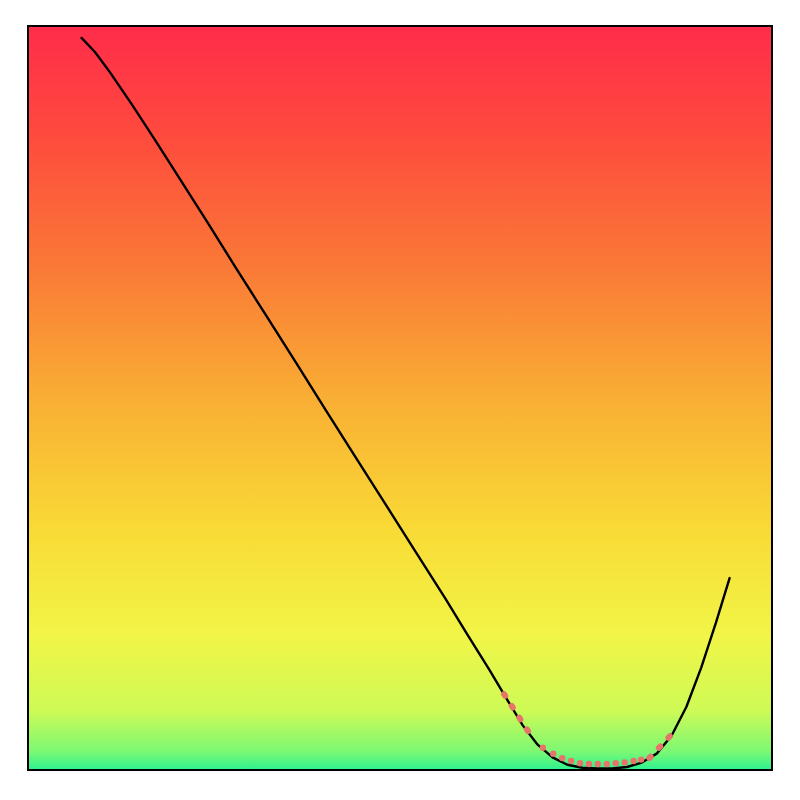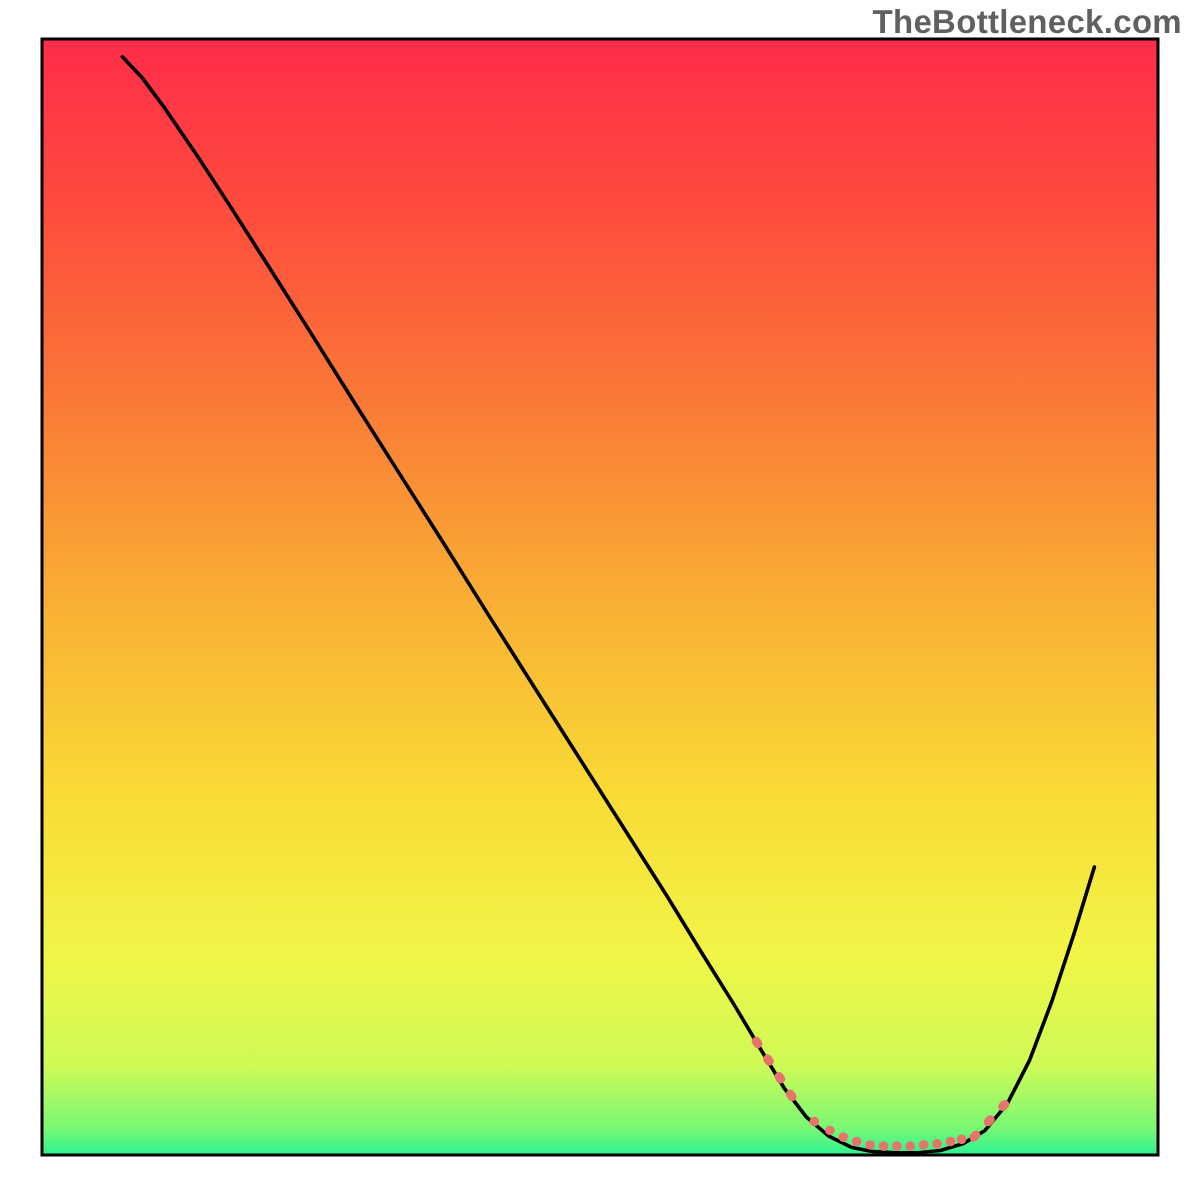--- a/index.html
+++ b/index.html
@@ -73,14 +73,13 @@
         <circle cx="588.98" cy="764.05" r="3.2"></circle>
         <circle cx="597.90" cy="764.05" r="3.2"></circle>
         <circle cx="606.83" cy="764.05" r="3.2"></circle>
         <circle cx="615.76" cy="763.30" r="3.2"></circle>
         <circle cx="624.69" cy="762.56" r="3.2"></circle>
         <circle cx="633.62" cy="761.07" r="3.2"></circle>
         <circle cx="641.06" cy="759.58" r="3.2"></circle>
       </g>
   </svg>
 
-  <div class="watermark">TheBottleneck.com</div>
 </div>
 
 </body></html>

